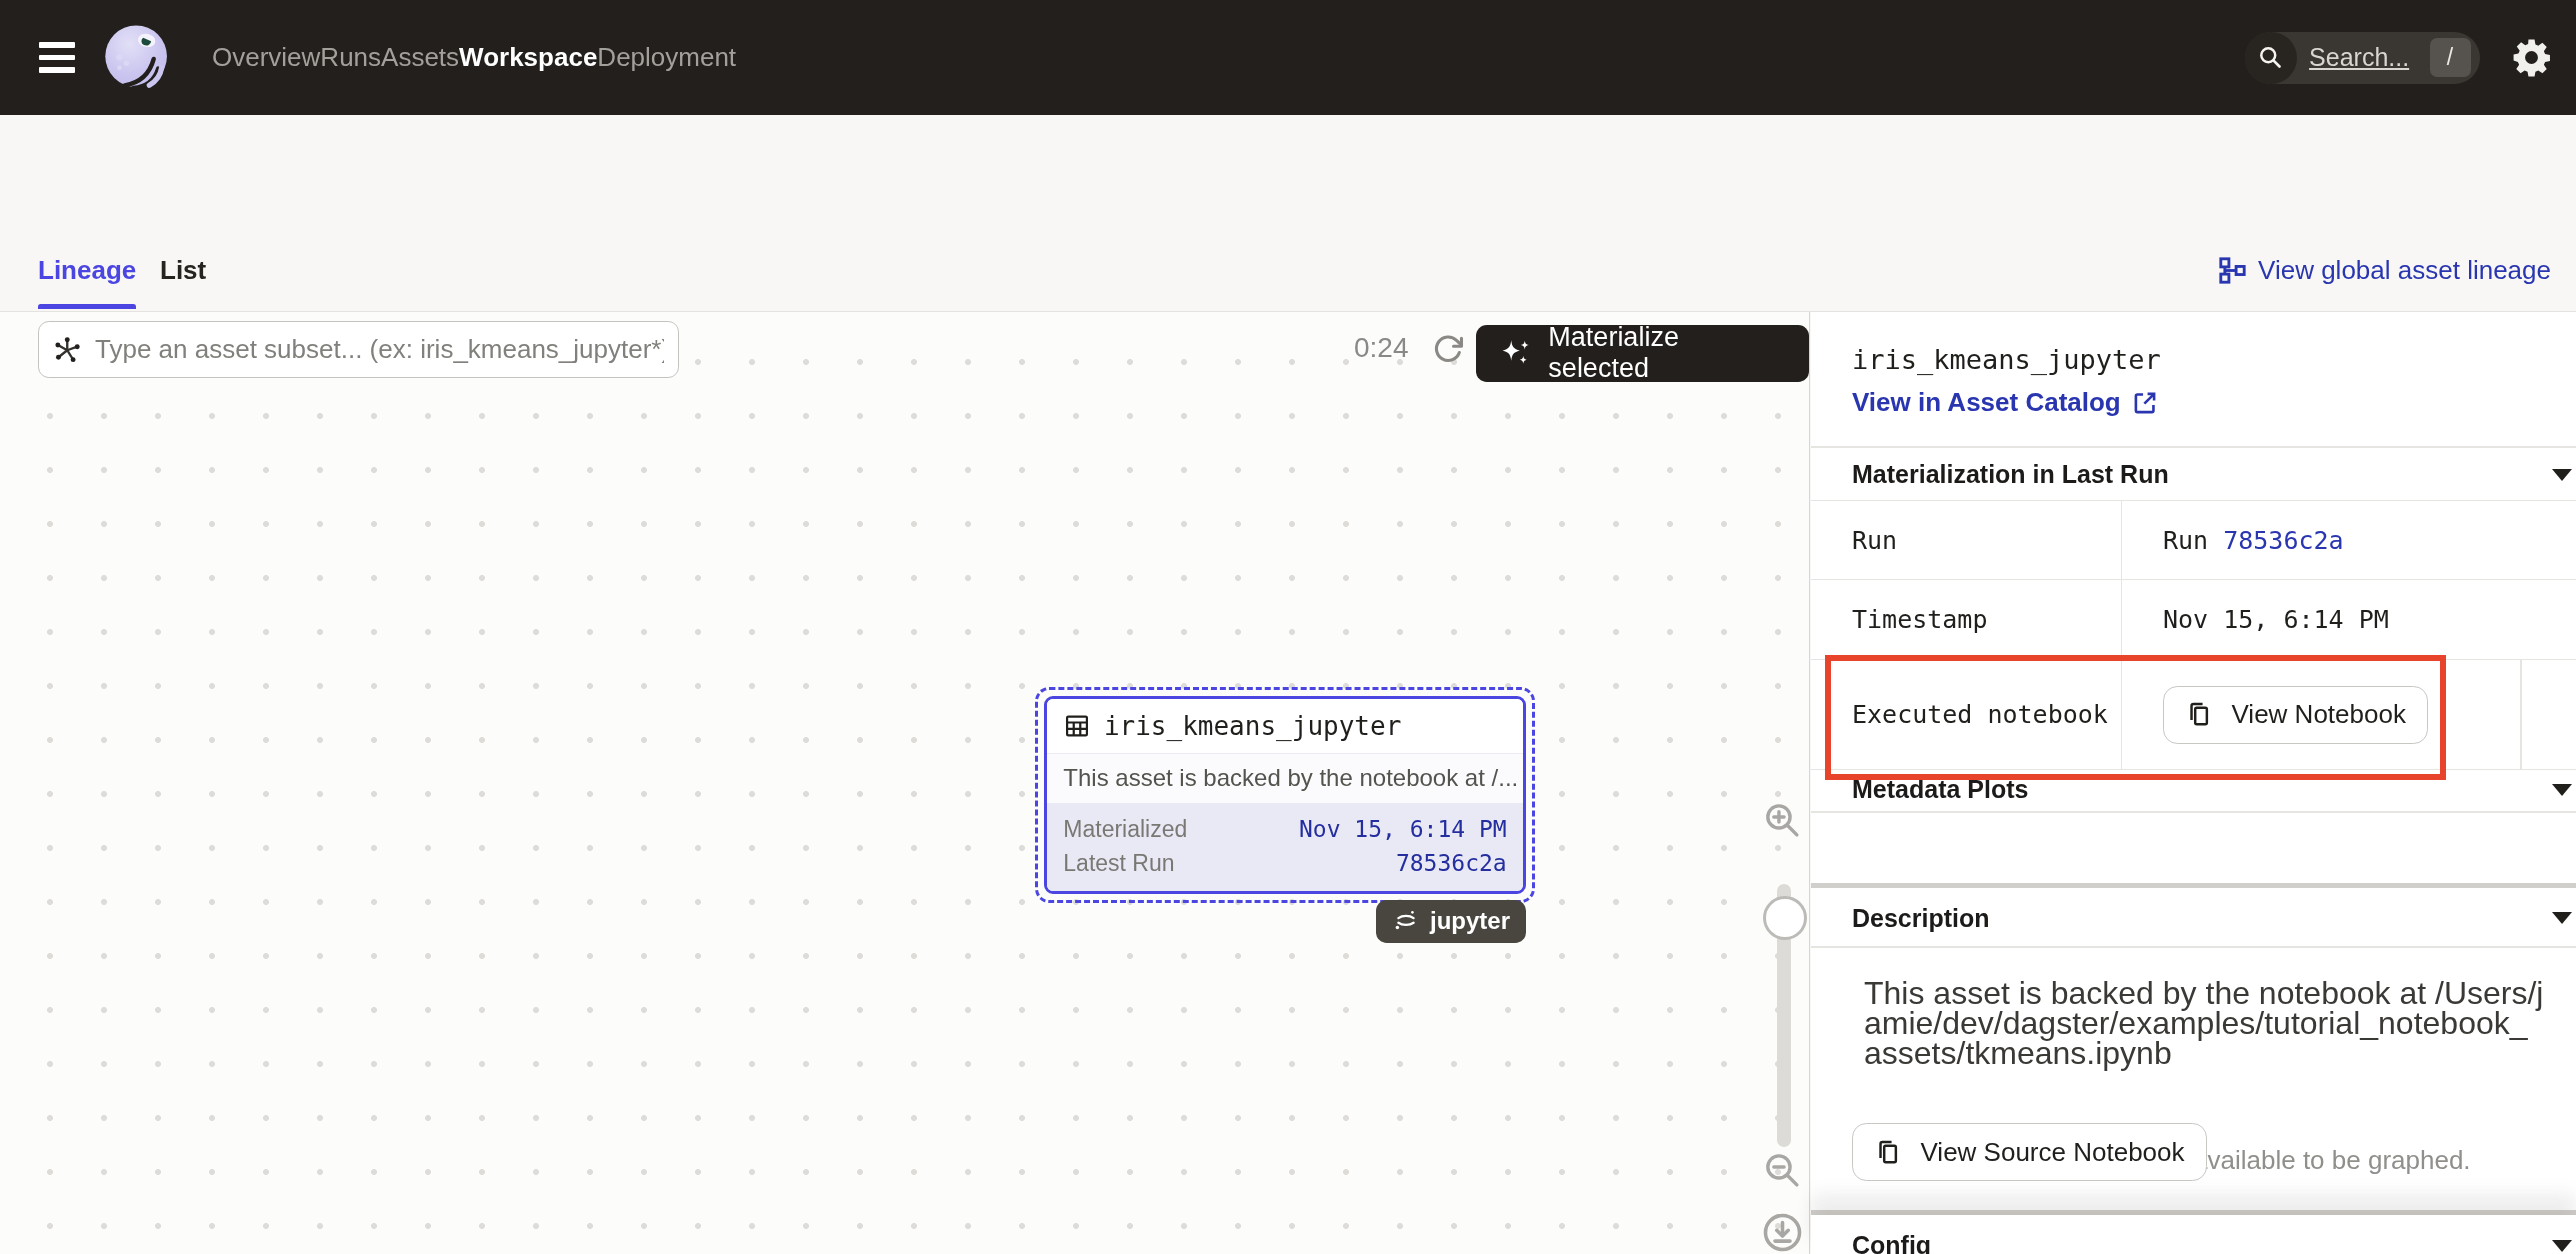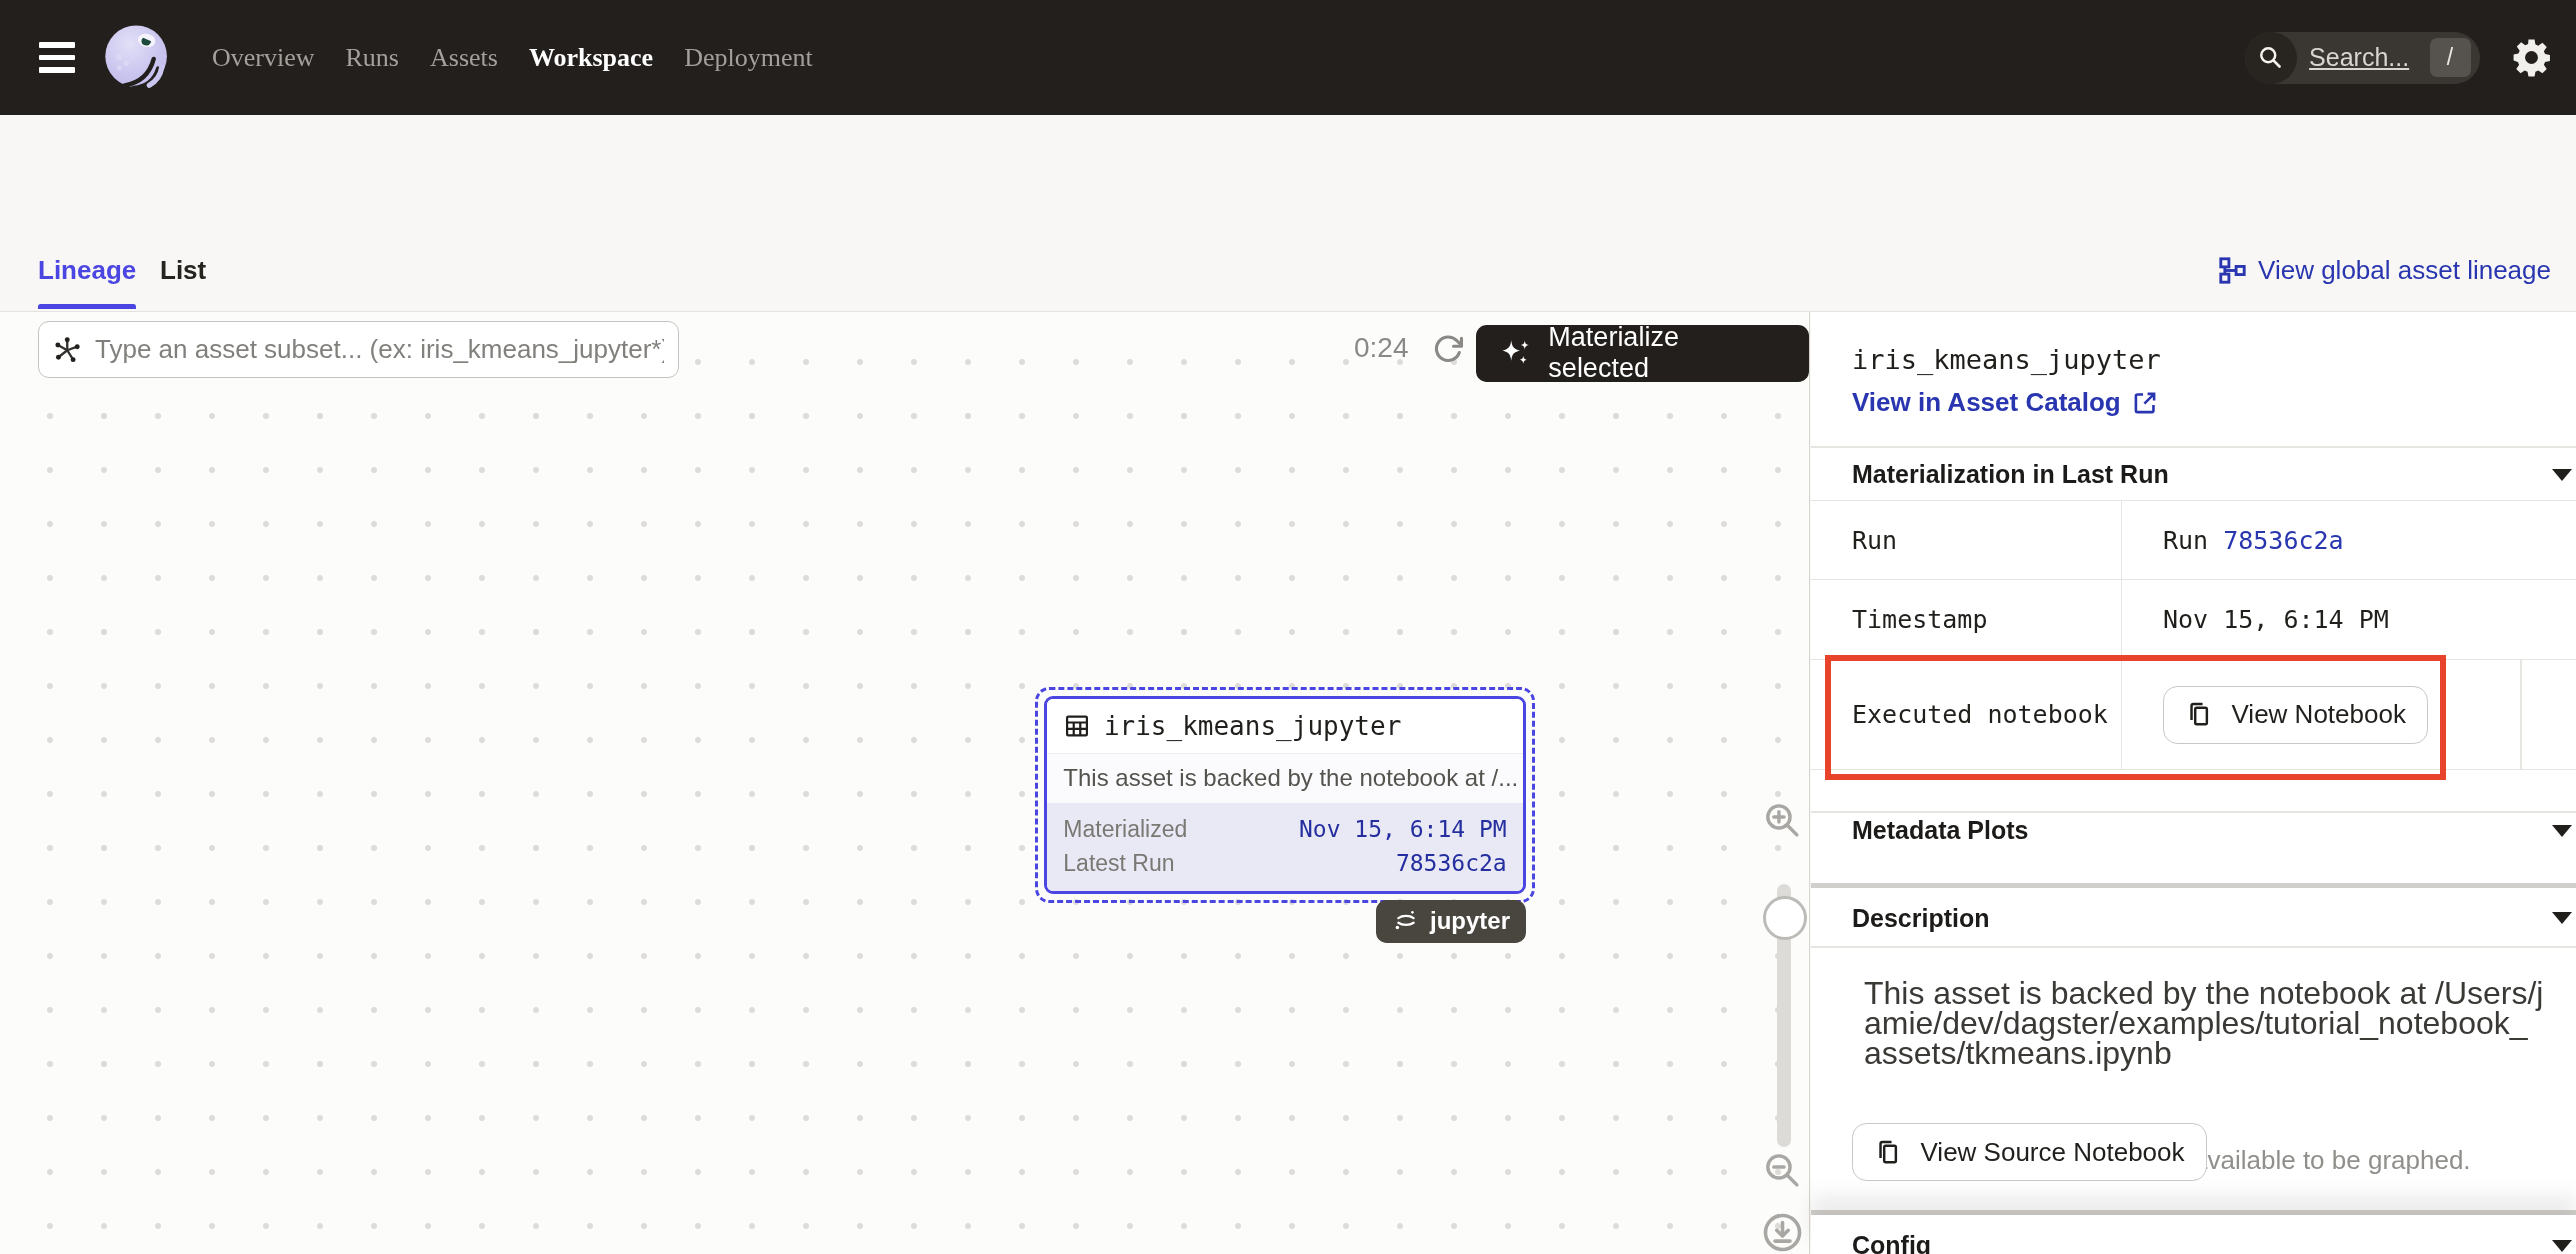--- a/index.html
+++ b/index.html
@@ -5,21 +5,21 @@
   html,body{margin:0;padding:0;}
   body{width:2576px;height:1255px;font-family:"Liberation Sans",sans-serif;background:#F8F7F5;overflow:hidden;}
   #app{position:relative;width:2576px;height:1255px;overflow:hidden;}
   .mono{font-family:"DejaVu Sans Mono","Liberation Mono",monospace;}
 
   
   .navbar{position:absolute;left:0;top:0;width:100%;height:115px;background:#221F1C;display:flex;align-items:center;}
   .hamburger{margin-left:39px;width:36px;height:30.5px;display:flex;flex-direction:column;justify-content:space-between;cursor:pointer;}
   .hamburger div{height:5.4px;background:#FFFFFF;border-radius:0.9px;}
   .brand{margin-left:25px;width:74px;height:74px;}
-  .nav-links{display:flex;gap:31px;margin-left:38px;font-family:Liberation Serif, serif;}
+  .nav-links{display:flex;margin-left:38px;}
   .nav-link{font-size:26px;color:#A3A09C;cursor:pointer;}
   .nav-link.active{color:#FFFFFF;font-weight:700;}
   .nav-right{margin-left:auto;display:flex;align-items:center;margin-right:23px;}
   .search-pill{width:235px;height:52px;background:#3A3733;border-radius:26px;display:flex;align-items:center;cursor:text;}
   .search-circle{width:52px;height:52px;border-radius:50%;background:#282521;display:flex;align-items:center;justify-content:center;}
   .search-text{color:#D8D6D2;font-size:25px;margin-left:12.6px;flex:1;text-decoration:underline;}
   .search-key{width:41px;height:39px;background:#56524D;border-radius:7.2px;color:#EBE9E5;font-size:23px;display:flex;align-items:center;justify-content:center;margin-right:9px;}
   .gear{margin-left:30.5px;width:43px;height:43px;cursor:pointer;}
 
   
@@ -84,21 +84,21 @@
   .mvalue a{color:#2936B0;text-decoration:none;cursor:pointer;}
   .cell-div{position:absolute;left:709px;top:0;bottom:0;width:1.8px;background:#E7E5E2;}
   .view-notebook-btn,.view-source-btn{height:56px;background:#FFFFFF;border:1.8px solid #C9C7C3;border-radius:14.4px;display:inline-flex;align-items:center;gap:19px;padding:0 21.5px;font-size:26px;color:#211F1C;cursor:pointer;}
   .red-box{position:absolute;left:14.4px;top:343px;width:609px;height:113px;border:6.3px solid #E8432B;z-index:6;pointer-events:none;}
   .empty-msg{position:absolute;left:41px;top:833px;font-size:26px;color:#918F8B;}
   .thickdiv{position:absolute;left:0;width:100%;height:5.4px;background:#D1CFCB;}
   .desc-text{position:absolute;left:53px;top:666px;width:680px;font-size:32px;line-height:30px;color:#3B3936;word-break:break-all;}
   .vsrc{position:absolute;left:41px;top:811px;}
   .config-bar{position:absolute;left:0;top:903px;width:100%;height:39px;box-shadow:0 -14.4px 18px rgba(33,31,28,0.08);background:#FFFFFF;}
   .sec-header.h-mat{top:136px;height:53px;}
-  .sec-header.h-meta{top:456px;height:43px;margin-top:41px;}
+  .sec-header.h-meta{top:456px;height:43px;}
   .sec-header.h-desc{top:578px;height:56px;}
   .sec-header.h-conf{top:12px;height:37px;}
 
   svg{display:block;}
 </style>
 </head>
 <body>
 
 <div id="app">
 

